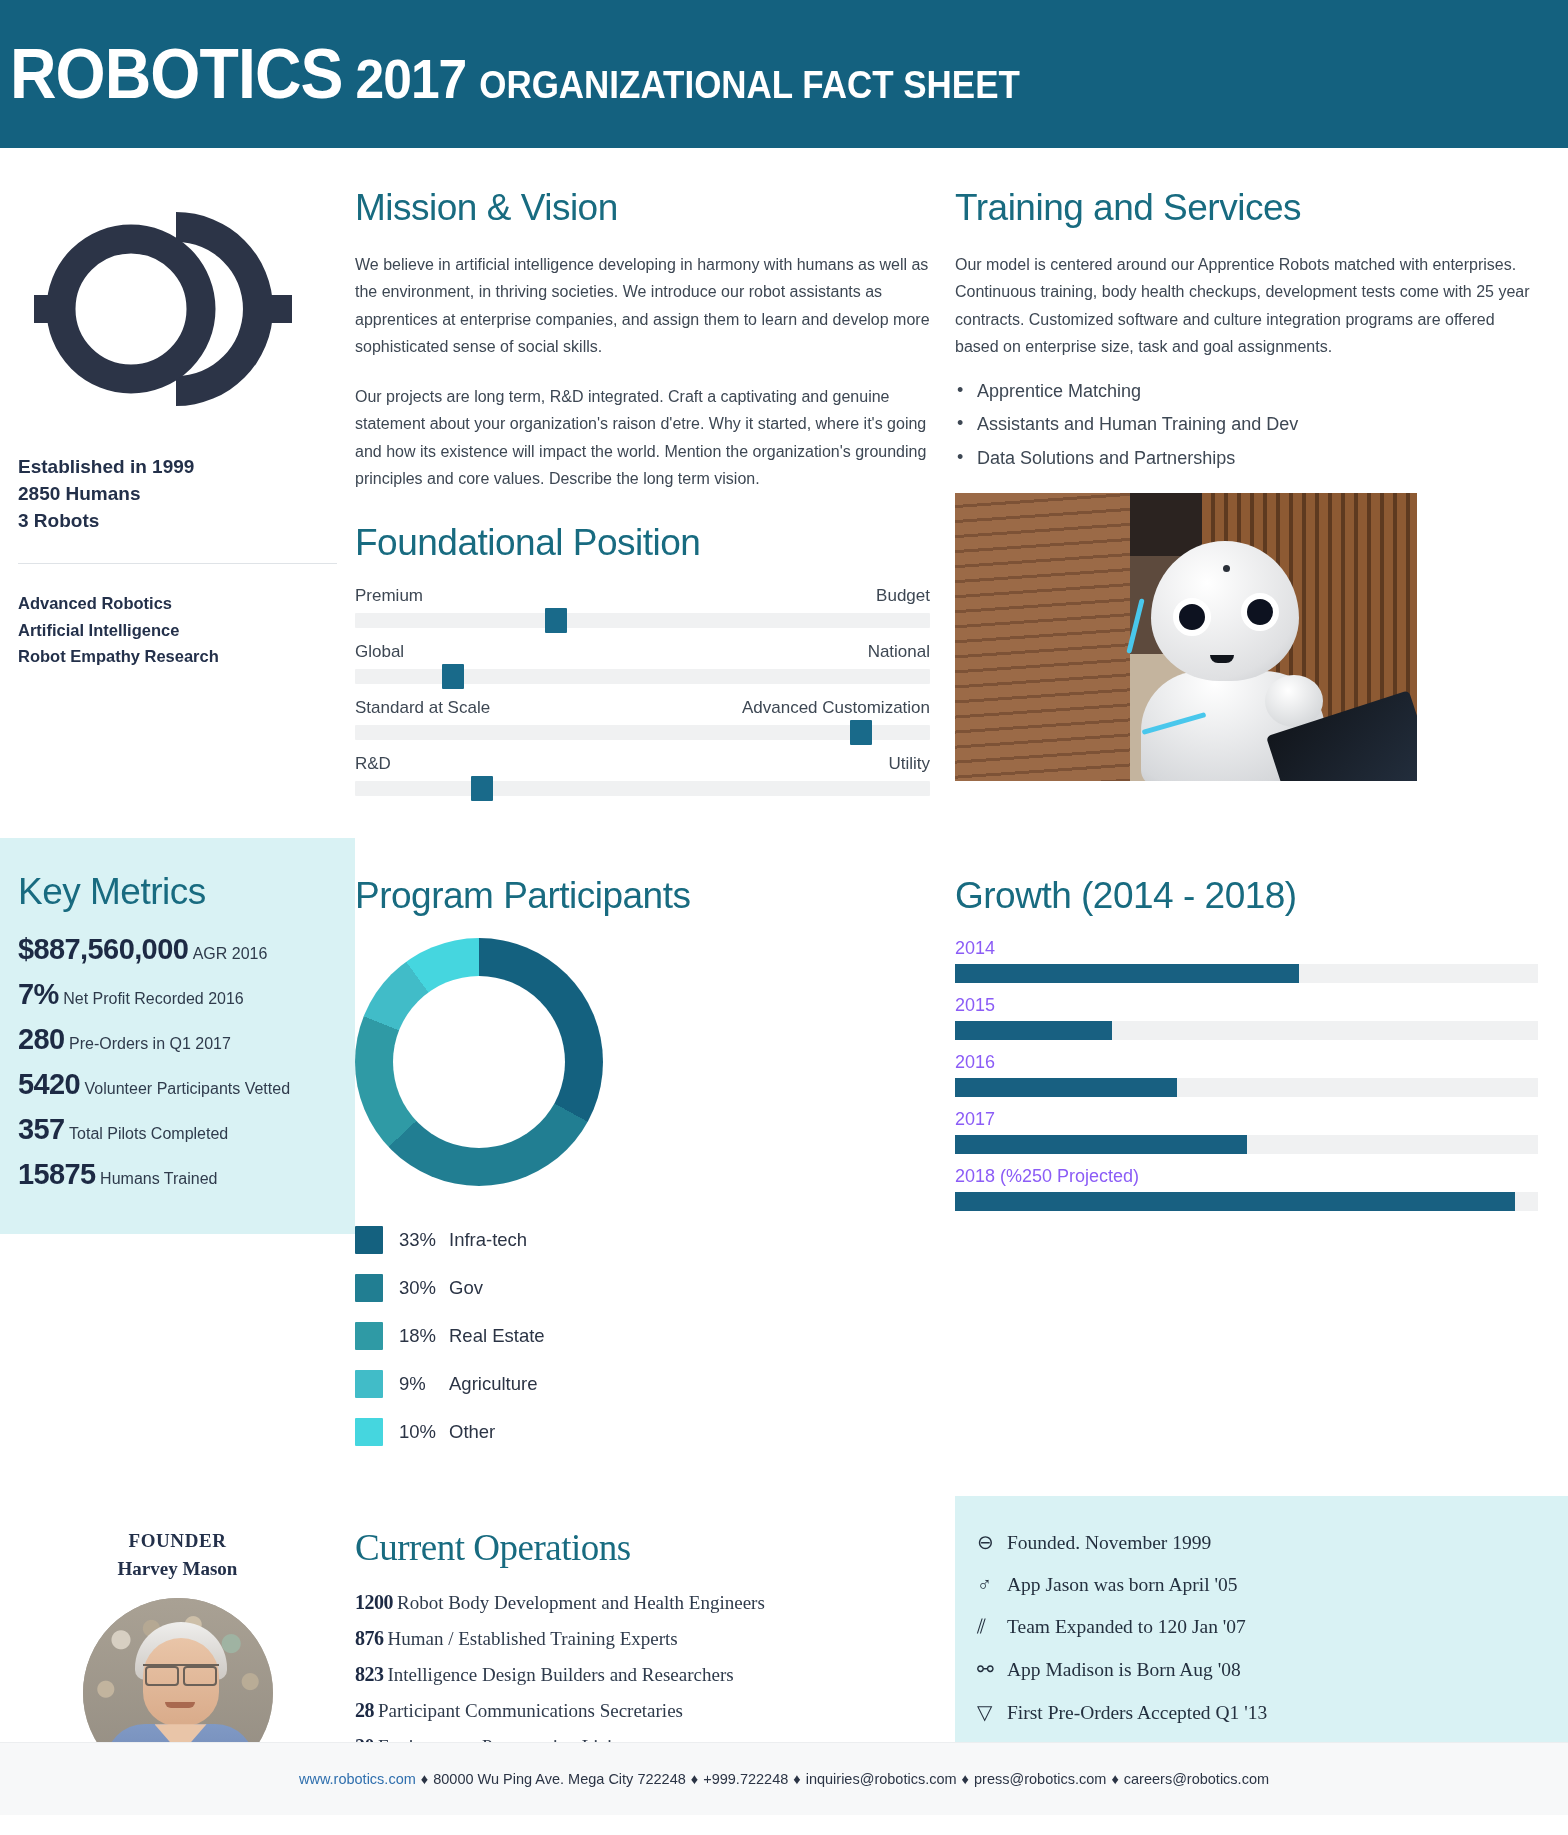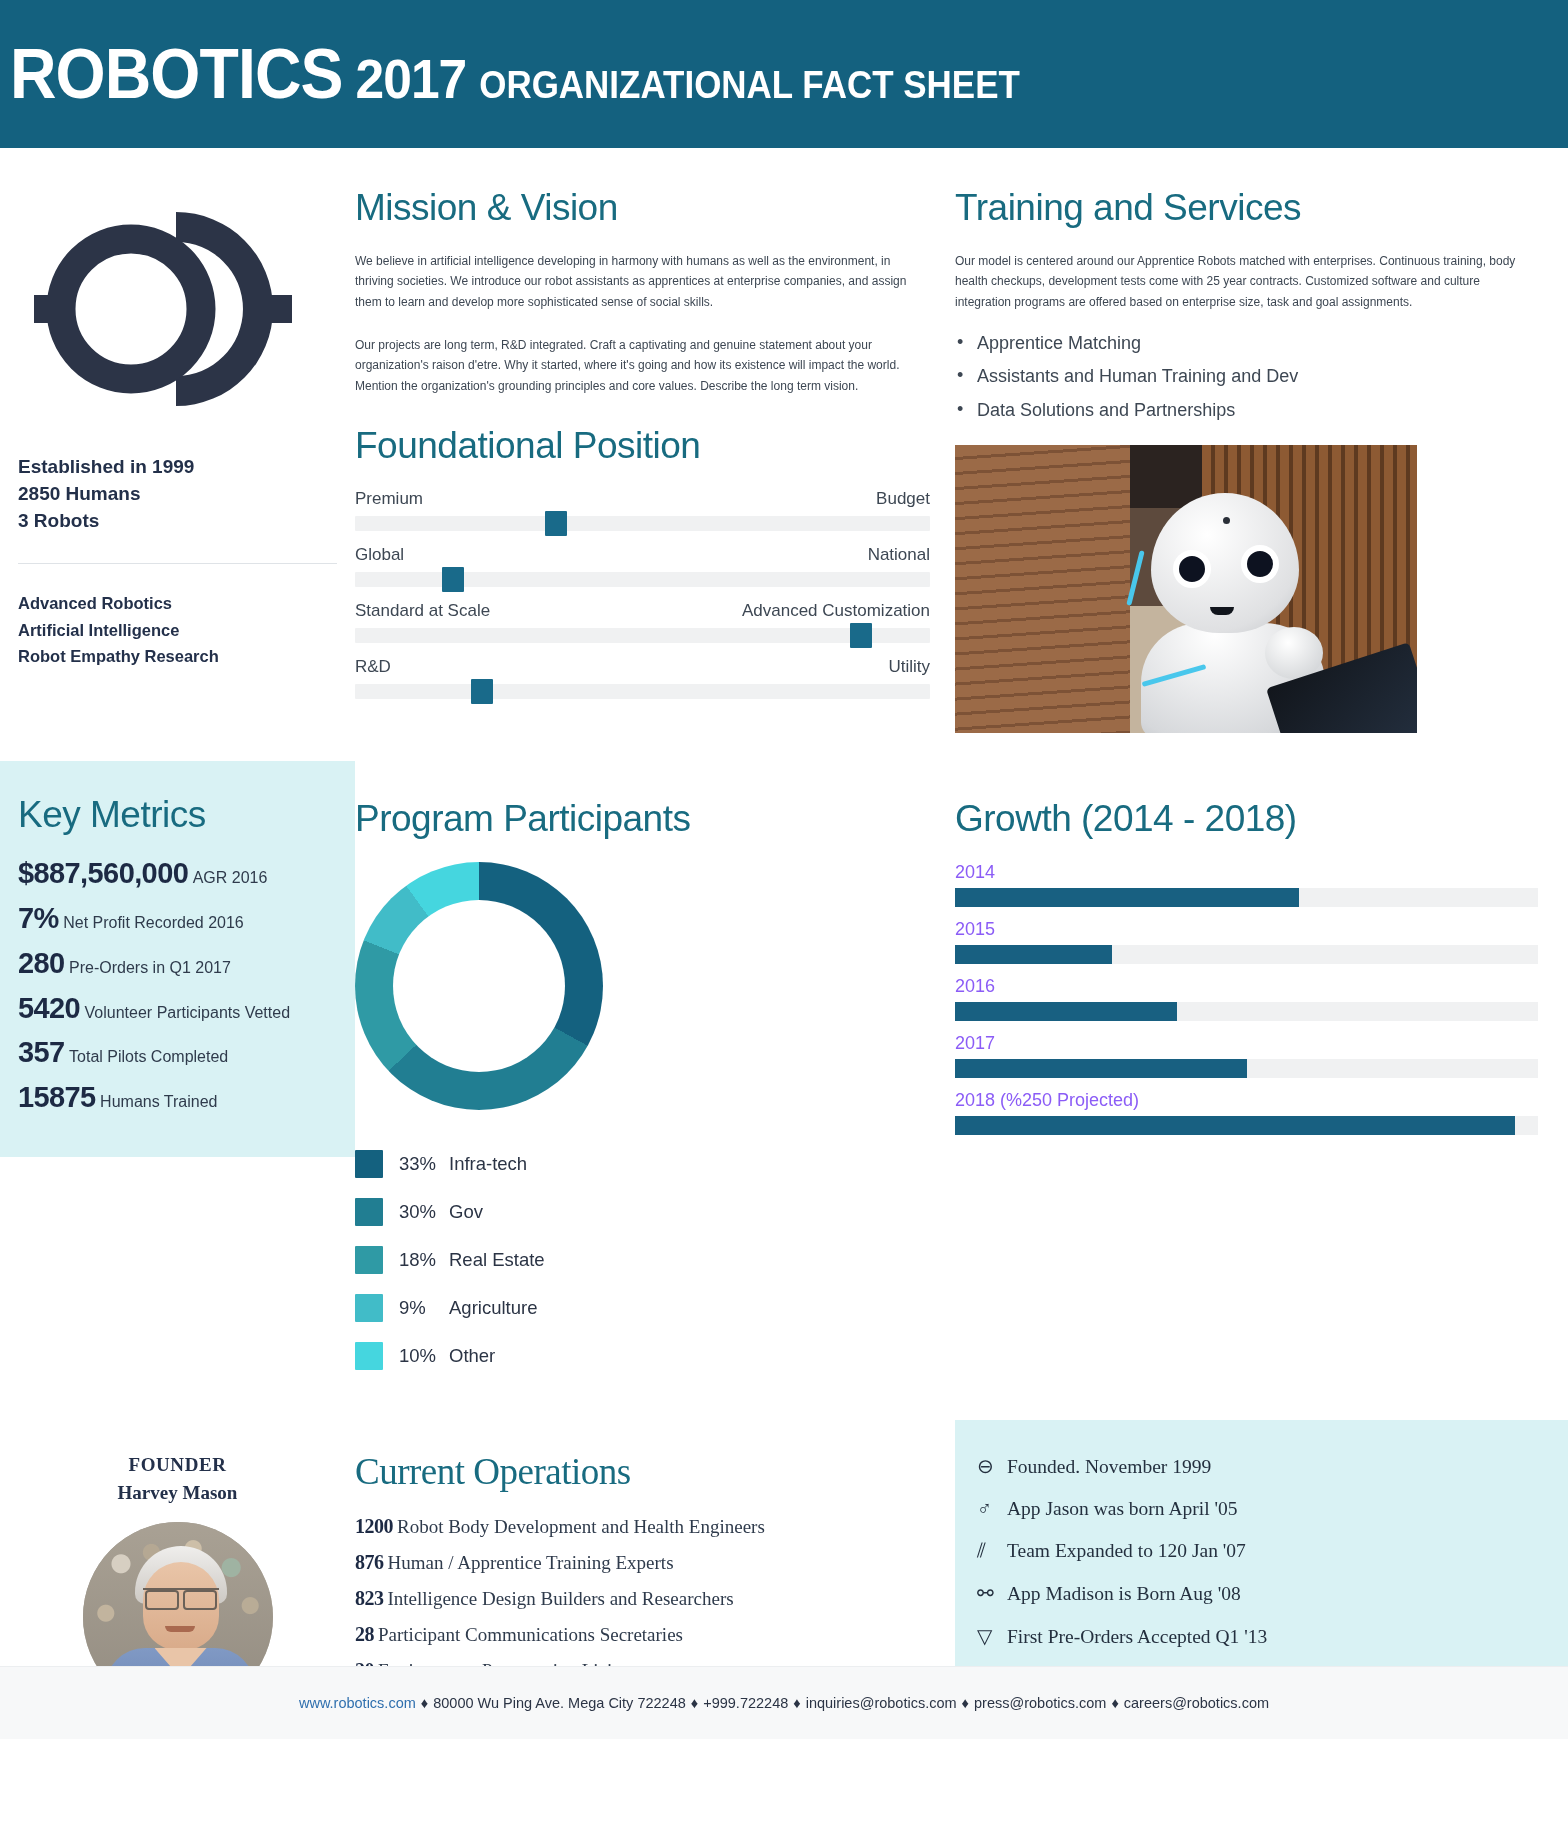--- a/index.html
+++ b/index.html
@@ -44,21 +44,21 @@
 
   h2.sec {
     color: #186b80;
     font-size: 37px;
     font-weight: normal;
     line-height: 1.1;
     margin-bottom: 22px;
     letter-spacing: -0.5px;
   }
   p.body {
-    font-size: 12px;
+    font-size: 16px;
     line-height: 1.72;
     color: #3d4753;
   }
   p.body + p.body { margin-top: 22px; }
 
   
   #logo-wrap { padding: 46px 0 0 18px; }
   .est-lines { padding: 26px 0 0 18px; }
   .est-lines div {
     font-size: 19px; font-weight: bold; color: #23304a;
@@ -440,21 +440,21 @@
           <div class="fp-collar"></div>
         </div>
       </div>
     </div>
 
     <div class="col-m">
       <div id="operations">
         <h2 class="sec">Current Operations</h2>
         <div id="op-list">
             <div class="op-row"><span class="op-num">1200</span> <span class="op-txt">Robot Body Development and Health Engineers</span></div>
-            <div class="op-row"><span class="op-num">876</span> <span class="op-txt">Human / Apprentice Training Experts</span></div>
+            <div class="op-row"><span class="op-num">876</span> <span class="op-txt">Human / Established Training Experts</span></div>
             <div class="op-row"><span class="op-num">823</span> <span class="op-txt">Intelligence Design Builders and Researchers</span></div>
             <div class="op-row"><span class="op-num">28</span> <span class="op-txt">Participant Communications Secretaries</span></div>
             <div class="op-row"><span class="op-num">20</span> <span class="op-txt">Environment Preservation Liaisons</span></div>
             <div class="op-row"><span class="op-num">8</span> <span class="op-txt">Anthropology &amp; Etimology Experts</span></div>
           </div>
       </div>
     </div>
 
     <div class="col-r">
       <div id="milestones">

